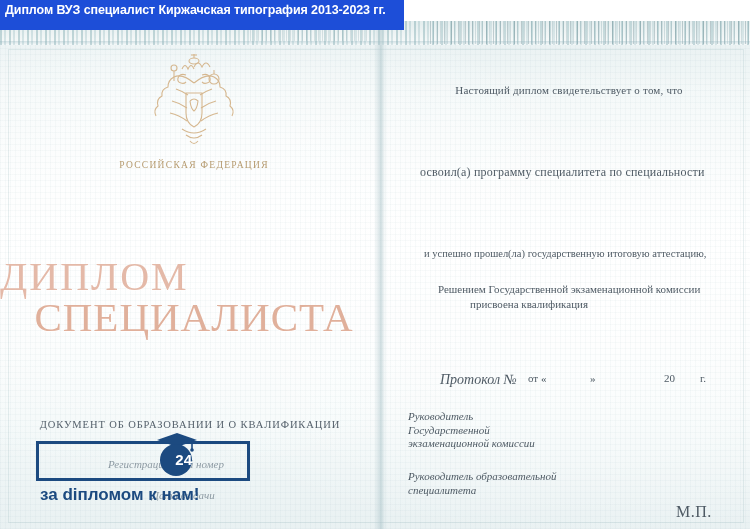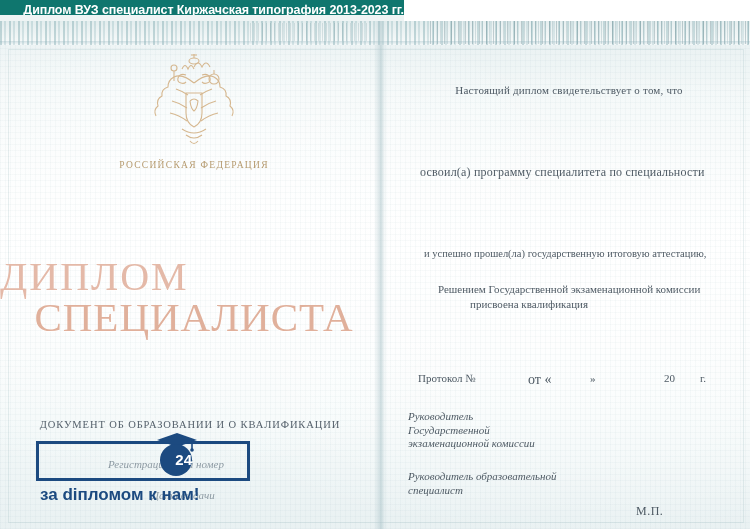--- a/index.html
+++ b/index.html
@@ -19,34 +19,33 @@
     height: 529px;
     background: #eef4f4;
     overflow: hidden;
   }
 
   
   #titlebar {
     position: absolute;
     left: 0; top: 0;
     width: 404px;
-    height: 15px;
-    background: #0f766e;
+    height: 30px;
+    background: #1d4ed8;
     color: #ffffff;
     font-family: "Liberation Sans", sans-serif;
     font-size: 12.5px;
     font-weight: bold;
     line-height: 21px;
     padding-left: 5px;
     box-sizing: border-box;
     white-space: nowrap;
     overflow: hidden;
     letter-spacing: -0.1px;
     z-index: 40;
-    text-align: right;
   }
   #titlebar-right-fill {
     position: absolute;
     left: 404px; top: 0;
     width: 346px; height: 21px;
     background: #ffffff;
     z-index: 39;
   }
 
   
@@ -298,40 +297,41 @@
   }
   #r-line4 {
     left: 438px; top: 262px;
     font-size: 11px;
   }
   #r-line5 {
     left: 470px; top: 277px;
     font-size: 11px;
   }
   #r-protocol {
-    left: 418px; top: 351px;
-    font-size: 11px;
-  }
-  #r-prot-ot { left: 528px; top: 351px; font-size: 14px; }
+    left: 440px; top: 351px;
+    font-size: 14px;
+    font-style: italic;
+  }
+  #r-prot-ot { left: 528px; top: 351px; font-size: 11px; }
   #r-prot-q2 { left: 590px; top: 351px; font-size: 11px; }
   #r-prot-20 { left: 664px; top: 351px; font-size: 11px; }
   #r-prot-g  { left: 700px; top: 351px; font-size: 11px; }
 
   .sig {
     position: absolute;
     font-family: "Liberation Serif", serif;
     font-style: italic;
     font-size: 11px;
     color: #4e5a64;
     white-space: nowrap;
     line-height: 13.5px;
   }
   #sig1 { left: 408px; top: 389px; }
   #sig2 { left: 408px; top: 449px; }
-  #mp   { left: 636px; top: 484px; font-style: normal; font-size: 12px; letter-spacing: 0.5px;}
+  #mp   { left: 676px; top: 484px; font-style: normal; font-size: 16px; letter-spacing: 0.5px;}
 </style>
 </head>
 <body>
 
 <div id="page">
 
   <div id="titlebar-right-fill"></div>
   <div id="titlebar">Диплом ВУЗ специалист Киржачская типография 2013-2023 гг.</div>
 
   <div id="sheet">
@@ -418,19 +418,19 @@
     <div class="rt" id="r-prot-g">г.</div>
 
     <div class="sig" id="sig1">
       <div>Руководитель</div>
       <div>Государственной</div>
       <div>экзаменационной комиссии</div>
     </div>
 
     <div class="sig" id="sig2">
       <div>Руководитель образовательной</div>
-      <div>специалист</div>
+      <div>специалитета</div>
     </div>
 
     <div class="sig" id="mp">М.П.</div>
 
   </div>
 </div>
 
 </body></html>

